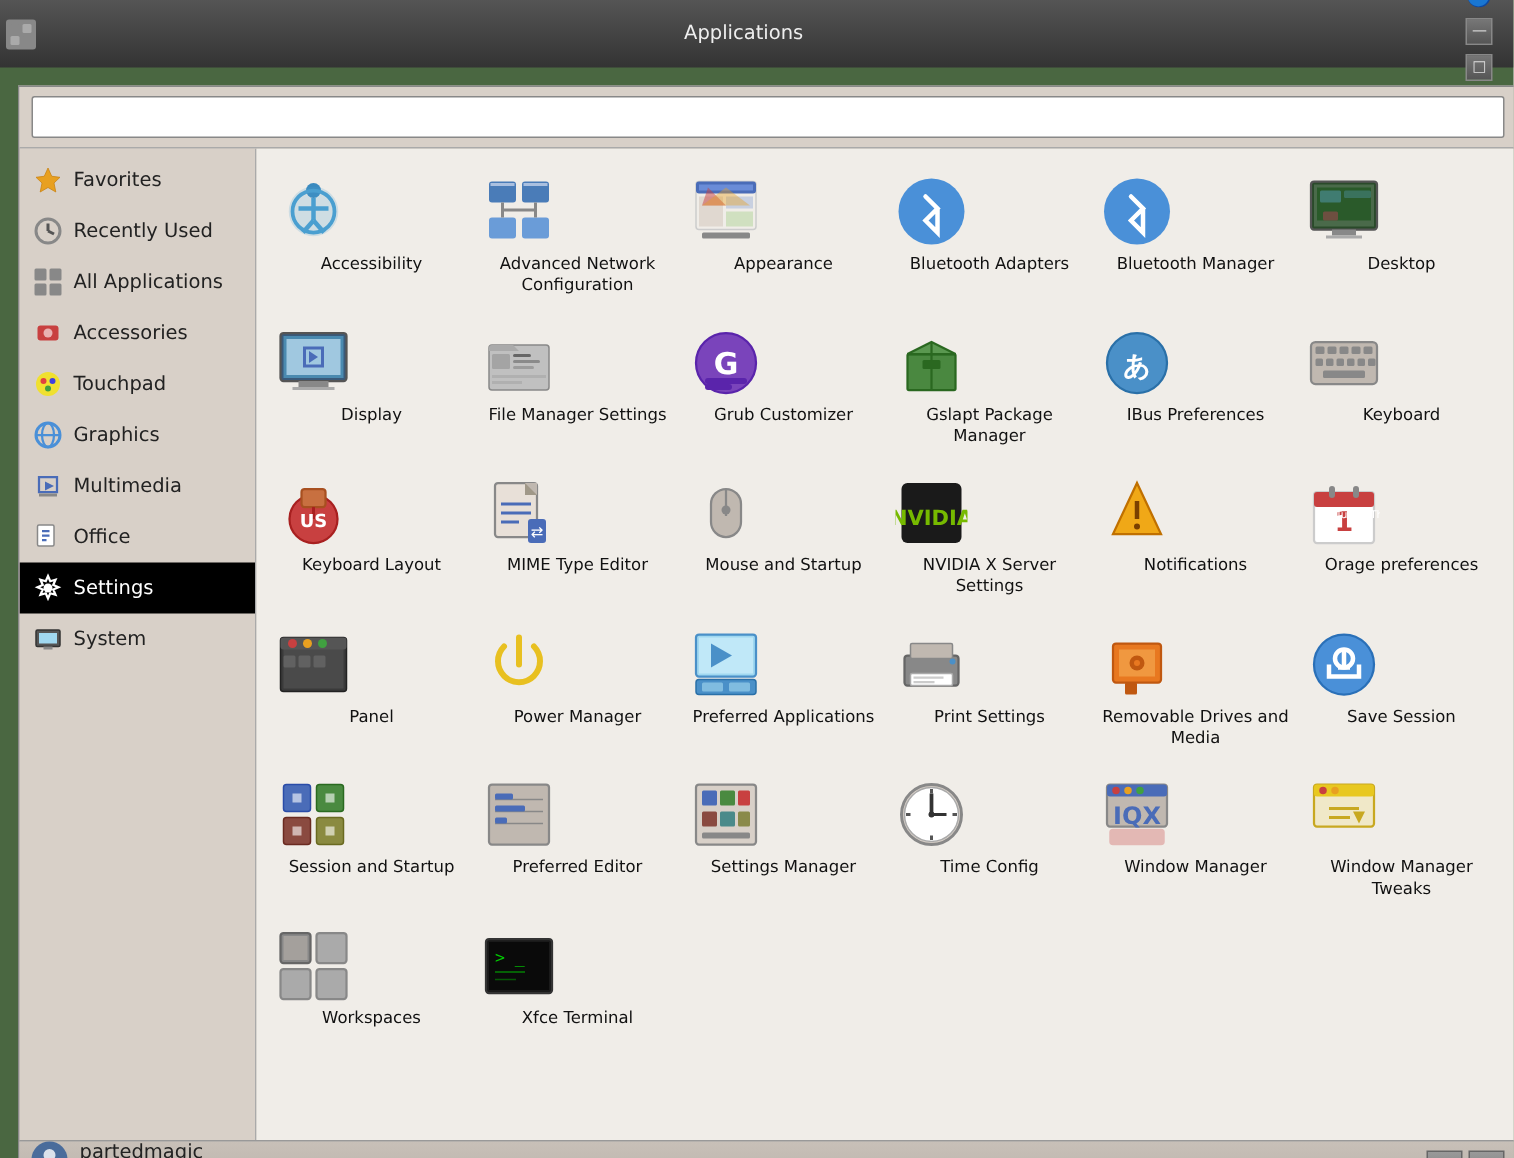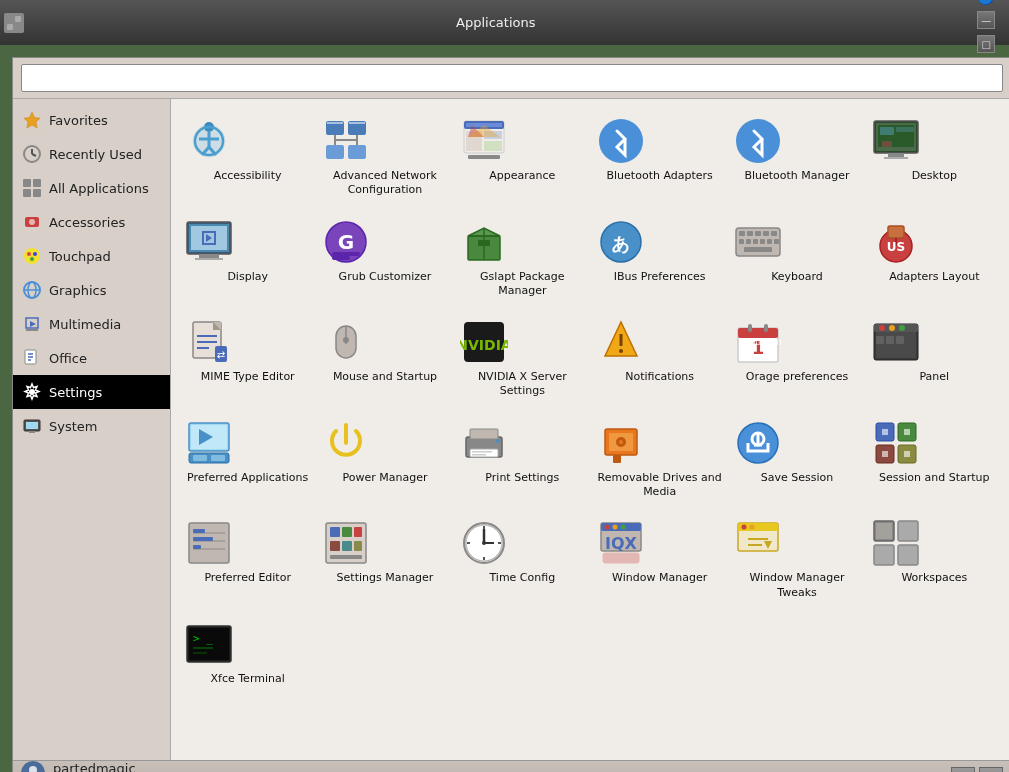--- a/index.html
+++ b/index.html
@@ -430,20 +430,35 @@
                 <rect x="10" y="40" width="28" height="2" fill="#aaa"></rect>
                 <rect x="18" y="14" width="12" height="12" fill="none" stroke="#4a6cb8" stroke-width="2"></rect>
                 <polygon points="21,16 21,24 27,20" fill="#4a6cb8"></polygon>
               </svg>
             </div>
             <span class="app-label">Display</span>
           </div>
           <div class="app-item">
             <div class="app-icon">
               <svg width="48" height="48" viewBox="0 0 48 48">
+                <rect x="4" y="12" width="40" height="30" rx="2" fill="#c0c0c0" stroke="#888" stroke-width="1"></rect>
+                <path d="M4,16 L4,14 Q4,12 6,12 L20,12 L24,16 Z" fill="#aaa"></path>
+                <rect x="6" y="18" width="12" height="10" rx="1" fill="#888" opacity="0.5"></rect>
+                <rect x="20" y="18" width="12" height="2" rx="1" fill="#666"></rect>
+                <rect x="20" y="22" width="18" height="2" rx="1" fill="#666" opacity="0.6"></rect>
+                <rect x="20" y="26" width="14" height="2" rx="1" fill="#666" opacity="0.4"></rect>
+                <rect x="6" y="32" width="36" height="2" fill="#999" opacity="0.4"></rect>
+                <rect x="6" y="36" width="20" height="2" fill="#999" opacity="0.4"></rect>
+              </svg>
+            </div>
+            <span class="app-label">File Manager Settings</span>
+          </div>
+          <div class="app-item">
+            <div class="app-icon">
+              <svg width="48" height="48" viewBox="0 0 48 48">
                 <circle cx="24" cy="24" r="20" fill="#7a44bb" stroke="#5a24ab" stroke-width="1.5"></circle>
                 <text x="24" y="31" text-anchor="middle" font-size="20" font-weight="bold" fill="white">G</text>
                 <rect x="10" y="34" width="28" height="4" rx="2" fill="#5a24ab"></rect>
                 <rect x="10" y="38" width="18" height="4" rx="2" fill="#5a24ab"></rect>
               </svg>
             </div>
             <span class="app-label">Grub Customizer</span>
           </div>
           <div class="app-item">
             <div class="app-icon">
@@ -488,21 +503,21 @@
           </div>
           <div class="app-item">
             <div class="app-icon">
               <svg width="48" height="48" viewBox="0 0 48 48">
                 <circle cx="24" cy="28" r="16" fill="#c84040" stroke="#a82020" stroke-width="1.5"></circle>
                 <rect x="16" y="8" width="16" height="12" rx="2" fill="#c87040" stroke="#a85020" stroke-width="1.5"></rect>
                 <line x1="24" y1="20" x2="24" y2="28" stroke="#a82020" stroke-width="2"></line>
                 <text x="24" y="33" text-anchor="middle" font-size="12" font-weight="bold" fill="white">US</text>
               </svg>
             </div>
-            <span class="app-label">Adapters Layout</span>
+            <span class="app-label">Keyboard Layout</span>
           </div>
           <div class="app-item">
             <div class="app-icon">
               <svg width="48" height="48" viewBox="0 0 48 48">
                 <rect x="8" y="4" width="28" height="36" rx="2" fill="#e8e0d8" stroke="#888" stroke-width="1.5"></rect>
                 <polygon points="28,4 36,4 36,12 28,12" fill="#c0b8b0"></polygon>
                 <polygon points="28,4 36,12 28,12" fill="#a09888"></polygon>
                 <line x1="12" y1="18" x2="32" y2="18" stroke="#4a6cb8" stroke-width="2"></line>
                 <line x1="12" y1="24" x2="32" y2="24" stroke="#4a6cb8" stroke-width="2"></line>
                 <line x1="12" y1="30" x2="24" y2="30" stroke="#4a6cb8" stroke-width="2"></line>
@@ -566,38 +581,38 @@
                 <rect x="4" y="18" width="8" height="8" rx="1" fill="#666" opacity="0.8"></rect>
                 <rect x="14" y="18" width="8" height="8" rx="1" fill="#666" opacity="0.8"></rect>
                 <rect x="24" y="18" width="8" height="8" rx="1" fill="#666" opacity="0.8"></rect>
               </svg>
             </div>
             <span class="app-label">Panel</span>
           </div>
           <div class="app-item">
             <div class="app-icon">
               <svg width="48" height="48" viewBox="0 0 48 48">
+                <path d="M24,6 L24,24" stroke="#e8c020" stroke-width="4" stroke-linecap="round"></path>
+                <path d="M14,12 A14,14 0 1,0 34,12" fill="none" stroke="#e8c020" stroke-width="4" stroke-linecap="round"></path>
+              </svg>
+            </div>
+            <span class="app-label">Power Manager</span>
+          </div>
+          <div class="app-item">
+            <div class="app-icon">
+              <svg width="48" height="48" viewBox="0 0 48 48">
                 <rect x="4" y="4" width="40" height="28" rx="2" fill="#a0d8f0" stroke="#4a90c8" stroke-width="1.5"></rect>
                 <rect x="6" y="6" width="36" height="24" fill="#c0e8f8"></rect>
                 <polygon points="14,10 28,18 14,26" fill="#4a90c8"></polygon>
                 <rect x="4" y="34" width="40" height="10" rx="2" fill="#4a90c8" stroke="#2a70a8" stroke-width="1"></rect>
                 <rect x="8" y="36" width="14" height="6" rx="1" fill="#80bce0"></rect>
                 <rect x="26" y="36" width="14" height="6" rx="1" fill="#80bce0"></rect>
               </svg>
             </div>
             <span class="app-label">Preferred Applications</span>
-          </div>
-          <div class="app-item">
-            <div class="app-icon">
-              <svg width="48" height="48" viewBox="0 0 48 48">
-                <path d="M24,6 L24,24" stroke="#e8c020" stroke-width="4" stroke-linecap="round"></path>
-                <path d="M14,12 A14,14 0 1,0 34,12" fill="none" stroke="#e8c020" stroke-width="4" stroke-linecap="round"></path>
-              </svg>
-            </div>
-            <span class="app-label">Power Manager</span>
           </div>
           <div class="app-item">
             <div class="app-icon">
               <svg width="48" height="48" viewBox="0 0 48 48">
                 <rect x="6" y="18" width="36" height="20" rx="2" fill="#888" stroke="#666" stroke-width="1.5"></rect>
                 <rect x="10" y="10" width="28" height="10" rx="1" fill="#c0b8b0" stroke="#888" stroke-width="1"></rect>
                 <rect x="10" y="30" width="28" height="8" rx="1" fill="white" stroke="#aaa" stroke-width="1"></rect>
                 <rect x="12" y="32" width="20" height="1.5" fill="#ccc"></rect>
                 <rect x="12" y="35" width="14" height="1.5" fill="#ccc"></rect>
                 <circle cx="38" cy="22" r="2" fill="#4a90c8"></circle>

